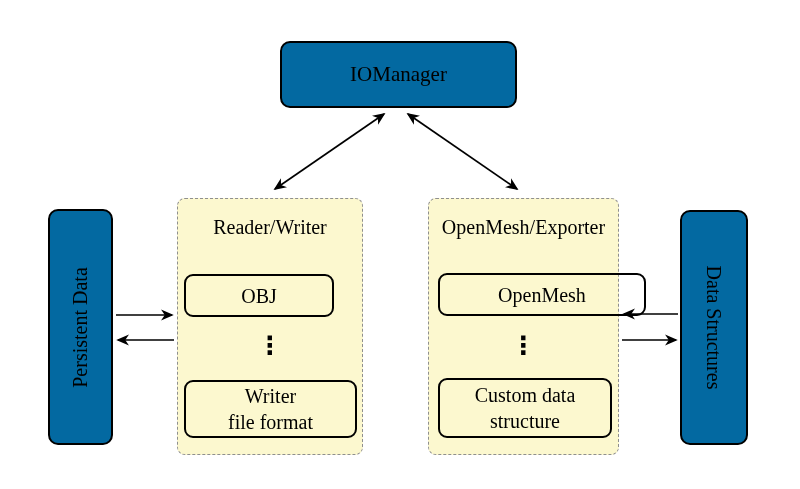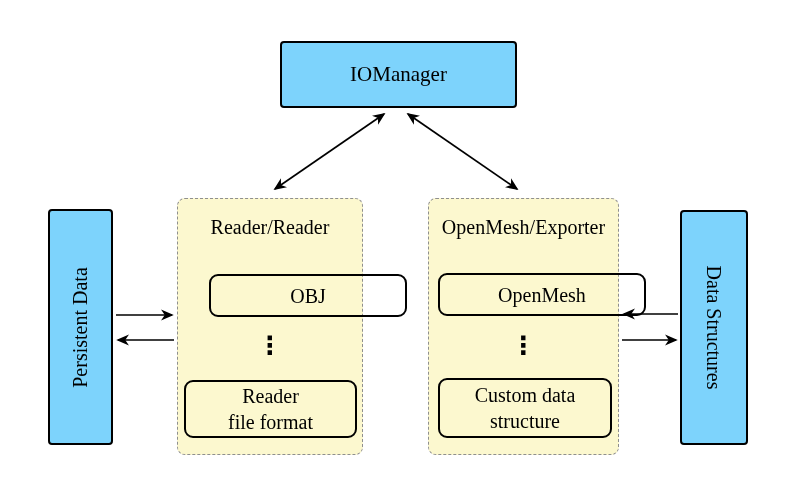--- a/index.html
+++ b/index.html
@@ -15,22 +15,22 @@
   }
   .arrows-layer {
     position: absolute;
     left: 0; top: 0;
     width: 800px; height: 489px;
     pointer-events: none;
   }
   .node {
     position: absolute;
     border: 2.5px solid var(--node_border, #000000);
-    border-radius: 4px;
-    background: #7dd3fc;
+    border-radius: 10px;
+    background: #0369a1;
     display: flex;
     align-items: center;
     justify-content: center;
     font-size: 21px;
   }
   .node-iomanager { left: 280px; top: 41px; width: 237px; height: 67px; }
   .vnode-left  { left: 48px;  top: 209px; width: 65px; height: 236px; }
   .vnode-right { left: 680px; top: 210px; width: 68px; height: 235px; }
   .rot-ccw { transform: rotate(-90deg); white-space: nowrap; font-size: 20px; }
   .rot-cw  { transform: rotate(90deg);  white-space: nowrap; font-size: 20px; }
@@ -57,21 +57,21 @@
     border-radius: 9px;
     background: transparent;
     display: flex;
     align-items: center;
     justify-content: center;
     text-align: center;
     font-size: 20px;
     line-height: 26px;
     white-space: pre-line;
   }
-  .rw-top    { left: 6px; top: 75px;  width: 198px; height: 43px; margin-left: 25px; }
+  .rw-top    { left: 6px; top: 75px;  width: 150px; height: 43px; }
   .rw-bottom { left: 6px; top: 181px; width: 173px; height: 58px; }
   .ie-top    { left: 9px; top: 74px;  width: 208px; height: 43px; }
   .ie-bottom { left: 9px; top: 179px; width: 174px; height: 60px; }
   .vdots {
     position: absolute;
     left: 0; right: 0;
     top: 130px;
     text-align: center;
     font-family: "DejaVu Sans", sans-serif;
     font-size: 25px;
@@ -106,24 +106,24 @@
 
   <div class="node vnode-left">
     <span class="rot-ccw">Persistent Data</span>
   </div>
 
   <div class="node vnode-right">
     <span class="rot-cw">Data Structures</span>
   </div>
 
   <div class="group group-rw">
-    <div class="group-title">Reader/Reader</div>
+    <div class="group-title">Reader/Writer</div>
     <div class="inner-box rw-top">OBJ</div>
     <div class="vdots">⋮</div>
-    <div class="inner-box rw-bottom">Reader
+    <div class="inner-box rw-bottom">Writer
 file format</div>
   </div>
 
   <div class="group group-ie">
     <div class="group-title">OpenMesh/Exporter</div>
     <div class="inner-box ie-top">OpenMesh</div>
     <div class="vdots">⋮</div>
     <div class="inner-box ie-bottom">Custom data
 structure</div>
   </div>

